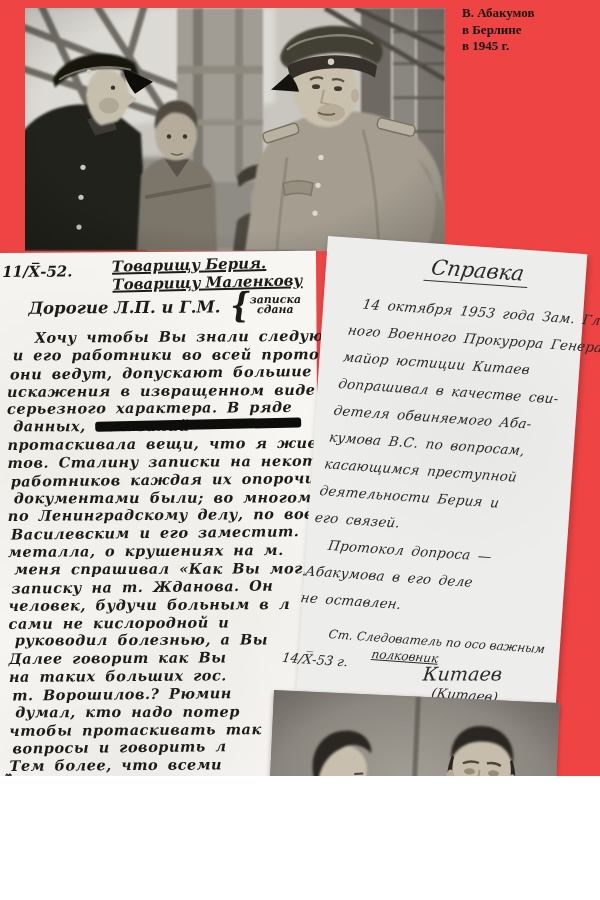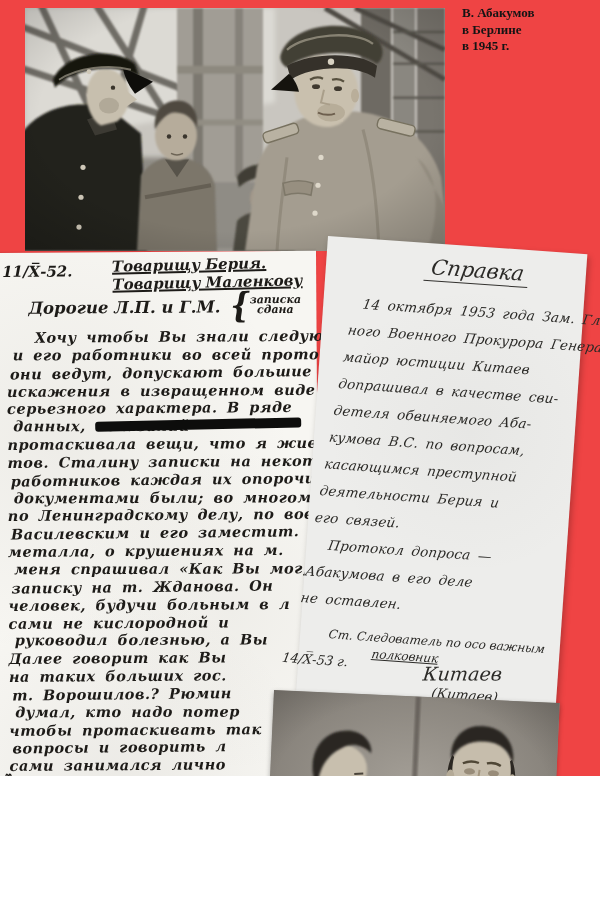--- a/index.html
+++ b/index.html
@@ -227,20 +227,21 @@
         <div class="line">записку на т. Жданова. Он</div>
         <div class="line">человек, будучи больным в л</div>
         <div class="line">сами не кислородной и</div>
         <div class="line">руководил болезнью, а Вы</div>
         <div class="line">Далее говорит как Вы</div>
         <div class="line">на таких больших гос.</div>
         <div class="line">т. Ворошилов.? Рюмин</div>
         <div class="line">думал, кто надо потер</div>
         <div class="line">чтобы протаскивать так</div>
         <div class="line">вопросы и говорить л</div>
+        <div class="line">Тем более, что всеми</div>
         <div class="line">сами занимался лично</div>
         <div class="line">записка докладывались</div>
         <div class="line">спросить у Рюмина кто-т</div>
         <div class="line">на себя смелость чтобы</div>
         <div class="line">о таких материалах. Я</div>
         <div class="line">этих записках и других</div>
       </div>
     <div class="redaction"></div>
     <div class="margin-note">Ваш В. Абакумов</div>
   </div>

